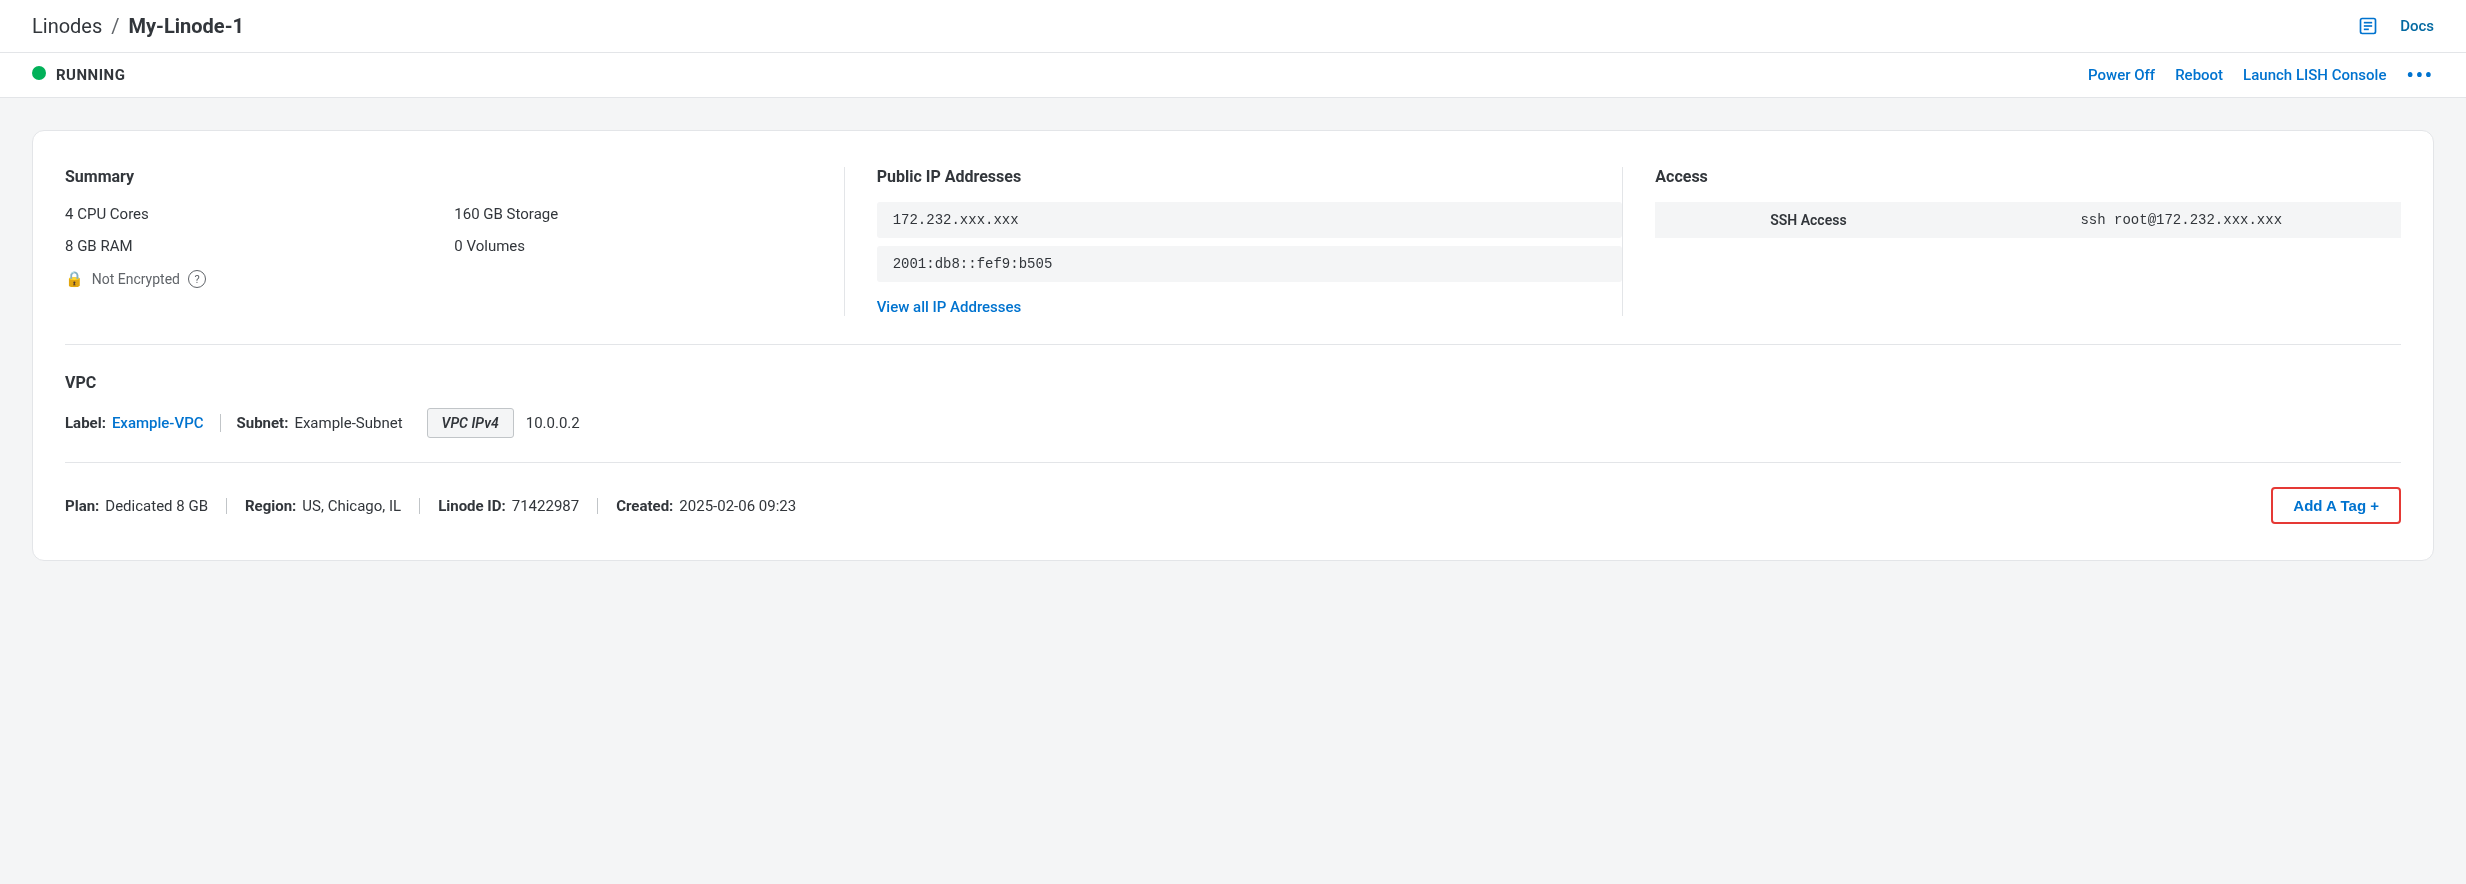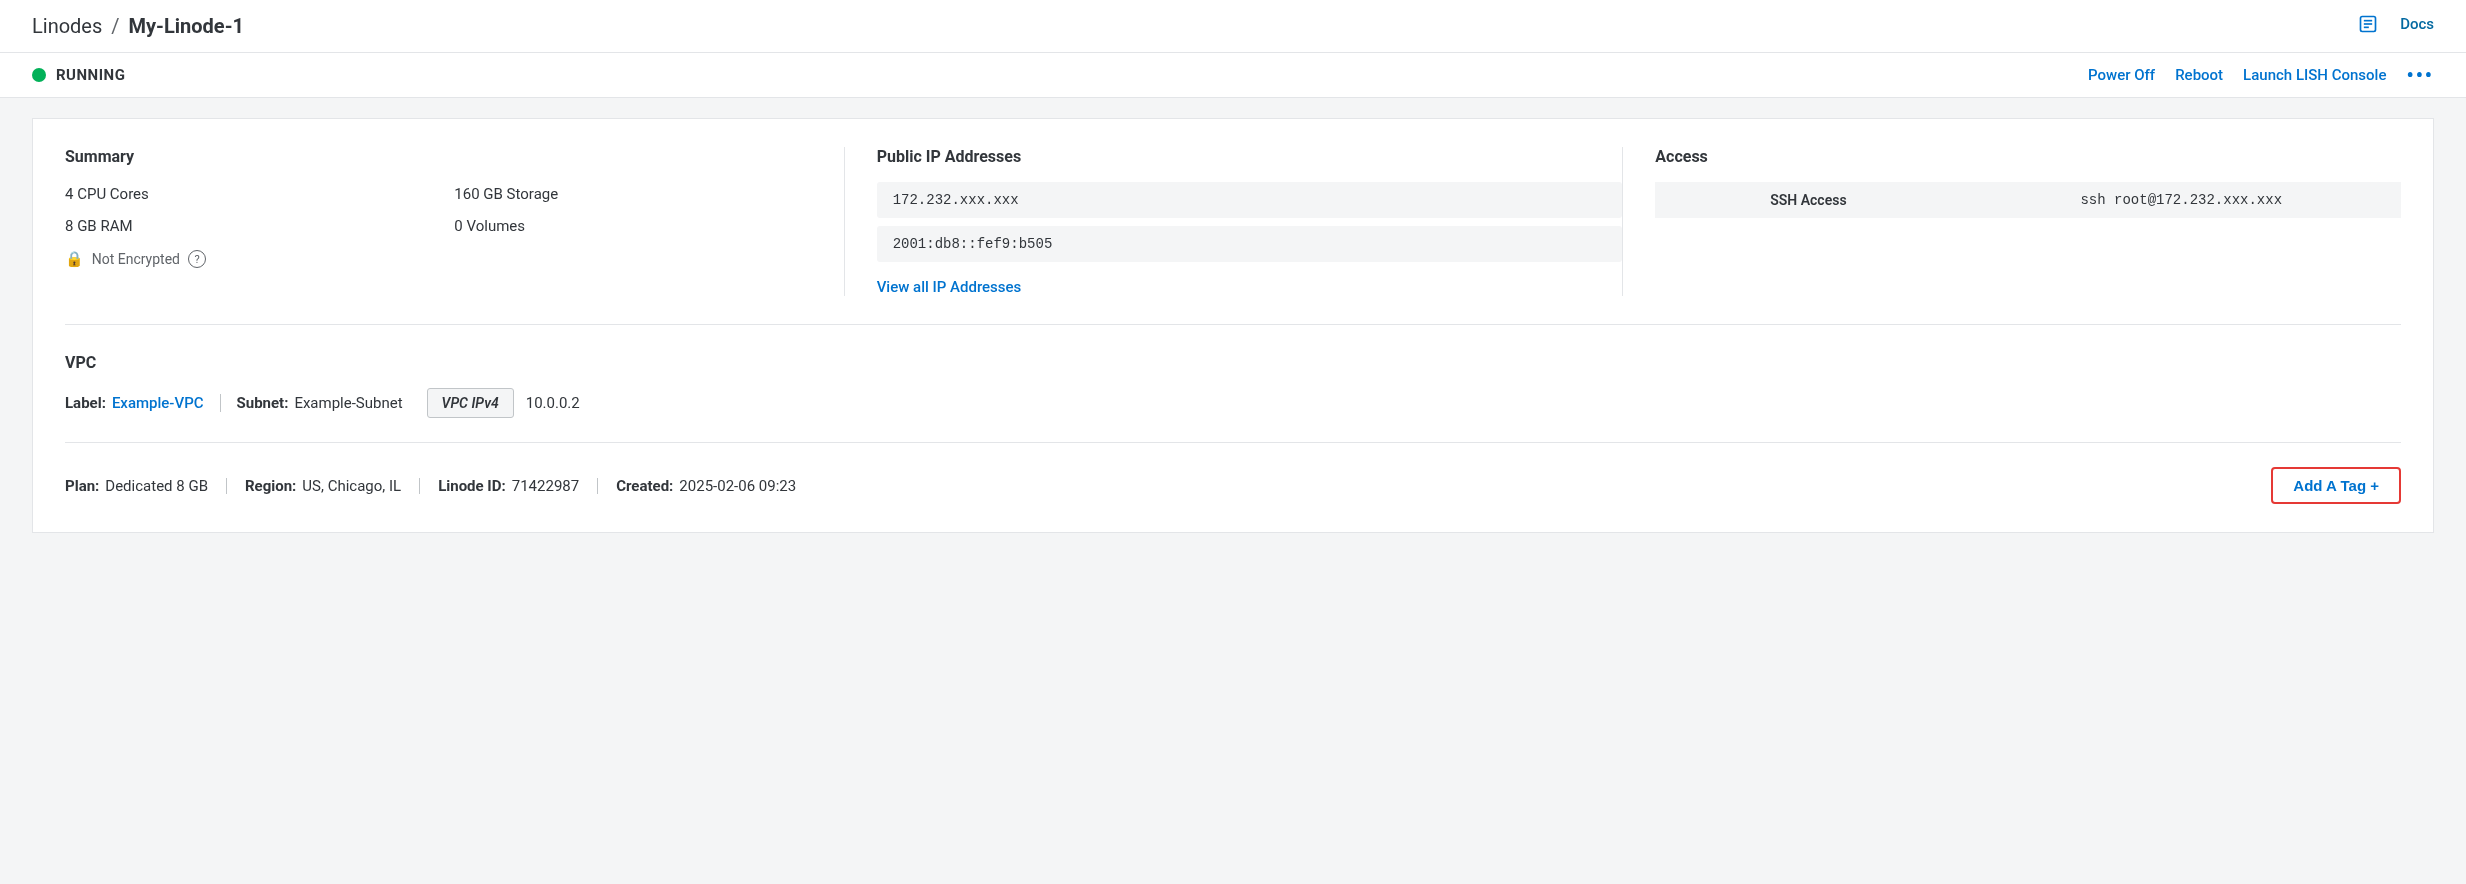--- a/index.html
+++ b/index.html
@@ -12,21 +12,21 @@
     .page-wrapper {
       background: #f4f5f6;
       min-height: 100vh;
       padding: 0;
     }
     
     .breadcrumb-bar {
       background: #fff;
       padding: 14px 32px;
       display: flex;
-      align-items: flex-start;
+      align-items: center;
       justify-content: space-between;
       border-bottom: 1px solid #e3e5e8;
     }
     .breadcrumb-text {
       font-size: 20px;
       font-weight: 400;
       color: #32363b;
     }
     .breadcrumb-text .parent {
       color: #32363b;
@@ -58,21 +58,20 @@
     .status-bar {
       background: #fff;
       padding: 12px 32px;
       display: flex;
       align-items: center;
       justify-content: space-between;
       border-bottom: 1px solid #e3e5e8;
     }
     .status-left {
       display: flex;
-      align-items: center;
       gap: 10px;
     }
     .status-dot {
       width: 14px;
       height: 14px;
       border-radius: 50%;
       background: #02b159;
     }
     .status-label {
       font-weight: 700;
@@ -97,24 +96,24 @@
       font-size: 20px;
       font-weight: 700;
       cursor: pointer;
       letter-spacing: 2px;
       line-height: 1;
     }
 
     
     .main-card {
       background: #fff;
-      margin: 20px 32px;
-      border-radius: 0;
+      margin: 32px 32px;
+      border-radius: 12px;
       border: 1px solid #e3e5e8;
-      padding: 28px 32px;
+      padding: 36px 32px;
     }
 
     
     .top-grid {
       display: grid;
       grid-template-columns: 1fr 1fr 1fr;
       gap: 0;
       border-bottom: 1px solid #e3e5e8;
       padding-bottom: 28px;
       margin-bottom: 28px;

